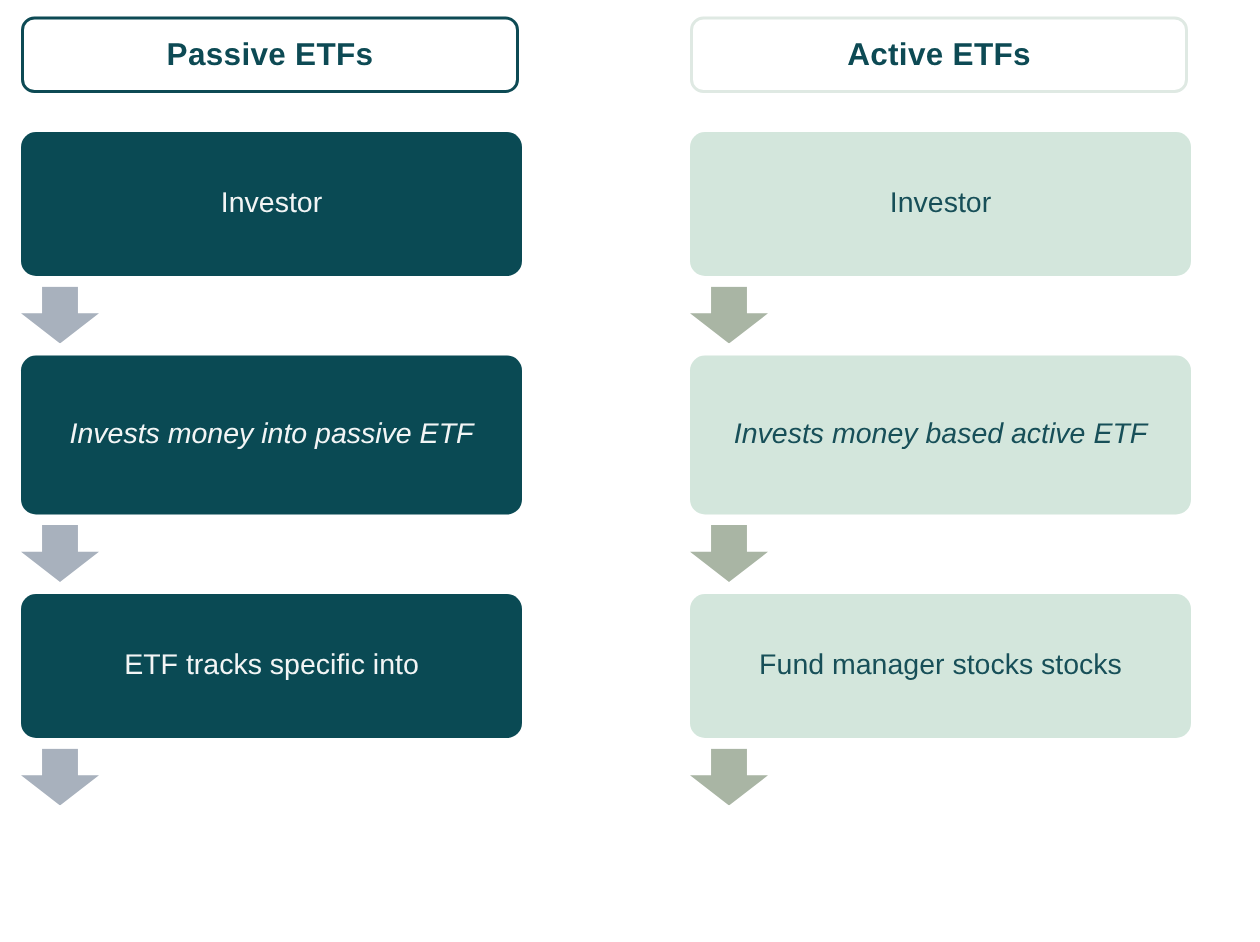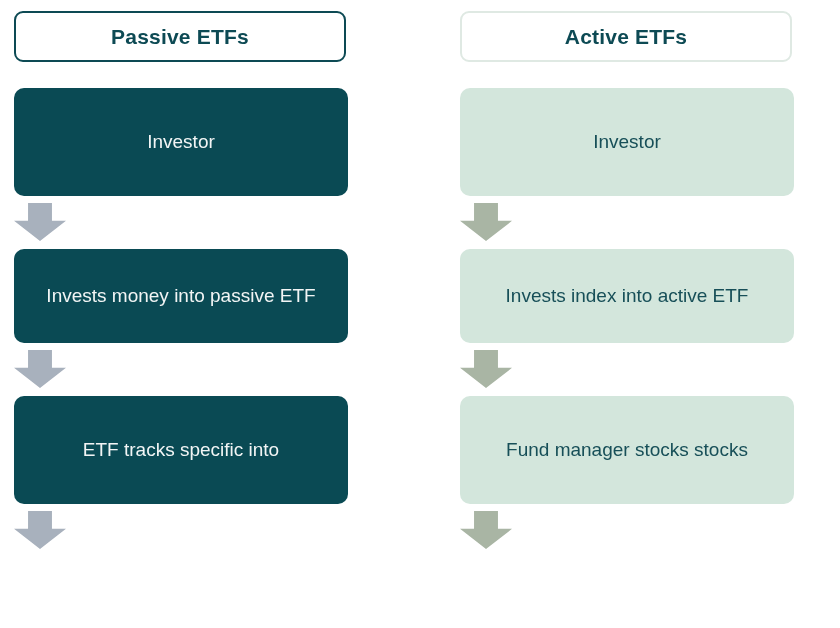--- a/index.html
+++ b/index.html
@@ -31,39 +31,39 @@
     font-weight: bold;
     font-size: 21px;
     color: #0d4a54;
     margin-bottom: 26px;
     letter-spacing: 0.2px;
   }
   .header.outline-dark { border: 2px solid #0d4a54; }
   .header.outline-light { border: 2px solid #dfe9e3; }
   .box {
     width: 334px;
-    height: 108px;
+    height: 96px;
     border-radius: 10px;
     display: flex;
     align-items: center;
     justify-content: center;
     text-align: center;
     font-size: 19px;
     line-height: 1.28;
     padding: 6px 14px;
   }
   .box.dark {
     background: #0a4a54;
     color: #f2f5f5;
   }
   .box.light {
     background: #d3e6dc;
     color: #174f58;
   }
-  .box.tall { height: 94px; }
+  .box.tall { height: 106px; font-style: italic; }
   .arrow-wrap {
     height: 53px;
     padding: 7px 0 8px 0;
     display: flex;
     justify-content: center;
   }
   .arrow {
     width: 52px;
     height: 38px;
     clip-path: polygon(27% 0, 73% 0, 73% 47%, 100% 47%, 50% 100%, 0 47%, 27% 47%);
@@ -110,21 +110,21 @@
     </div>
 
     <div class="box light">
       <span>Investor</span>
     </div>
     <div class="arrow-wrap">
       <div class="arrow green-gray"></div>
     </div>
 
     <div class="box light tall">
-      <span>Invests index into active ETF</span>
+      <span>Invests money based active ETF</span>
     </div>
     <div class="arrow-wrap">
       <div class="arrow green-gray"></div>
     </div>
 
     <div class="box light">
       <span>Fund manager stocks stocks</span>
     </div>
     <div class="arrow-wrap">
       <div class="arrow green-gray"></div>

